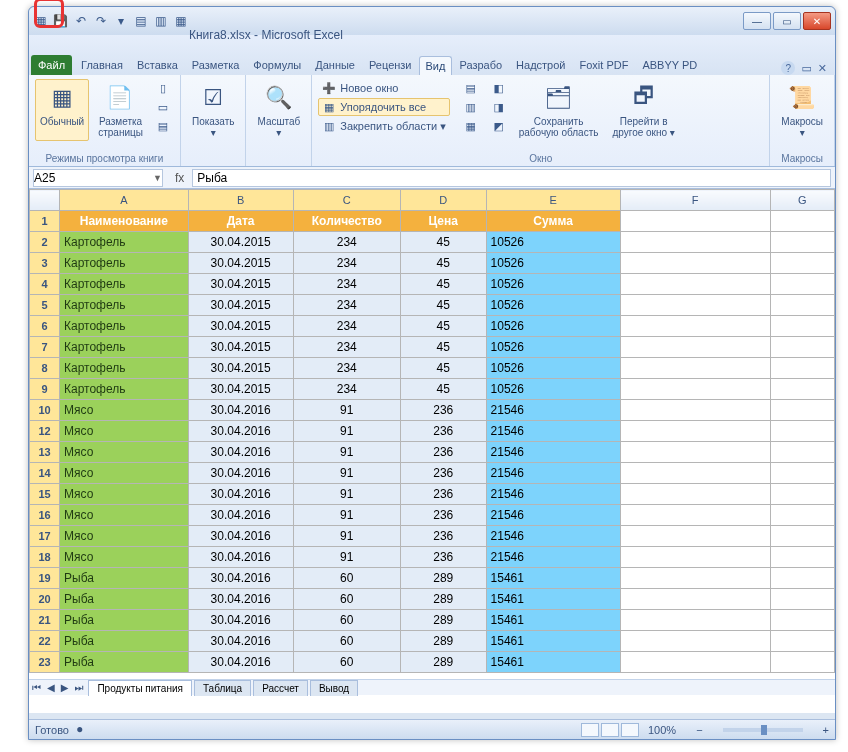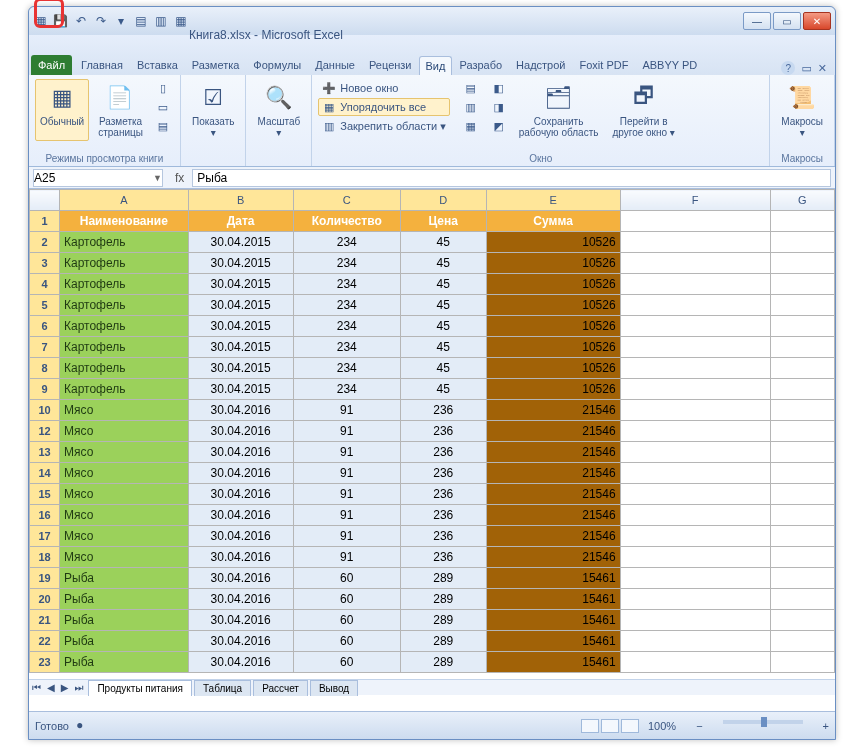--- a/index.html
+++ b/index.html
@@ -50,31 +50,31 @@
 .gridwrap { position:relative; height: 524px; overflow:hidden; background:#fff; }
 .grid { border-collapse:collapse; font-size:12px; width:100%; }
 .grid th, .grid td { border:1px solid #b5b5b5; padding:0 4px; height:21px; }
 .colhdr th { background:linear-gradient(#f9fbfe,#e4ecf7); color:#3a5580; font-weight:normal; text-align:center; font-size:11px; }
 .colhdr th.sel { background:#ffe699; }
 .rowhdr { background:linear-gradient(#f9fbfe,#e4ecf7); text-align:center; width:28px; color:#3a5580; font-size:11px; }
 .rowhdr.selr { background:#ffe699; }
 .hrow td { background:#f4b13e; color:#fff; font-weight:bold; text-align:center;margin-top:32px; }
 .name-cell { background:#9bd15b; color:#1f3a12; }
 .data-cell { background:#e3ecf7; text-align:center; }
-.sum-cell { background:#a16207; text-align:right; padding-right:8px; }
+.sum-cell { background:#7dd3fc; text-align:left; padding-right:8px; }
 .hscroll { position:absolute; bottom:18px; left:0; right:0; height:16px; background:#eef3fb; border-top:1px solid #c2d3ea; display:flex; align-items:center; font-size:10px; }
 .sheet-tab { padding:2px 8px; border:1px solid #a9bedd; border-bottom:none; background:#fff; margin-left:2px; cursor:pointer; }
 .sheet-tab.inactive { background:#dce6f2; }
 .navarr { padding:0 3px; cursor:pointer; color:#3a5580; }
 
 
-.status { position:absolute; bottom:0; left:0; right:0; height:28px; background:linear-gradient(#e9f0fa,#cddcef); border-top:1px solid #a9bedd; display:flex; align-items:center; font-size:11px; color:#3a5580; padding:0 6px; }
+.status { position:absolute; bottom:0; left:0; right:0; height:20px; background:linear-gradient(#e9f0fa,#cddcef); border-top:1px solid #a9bedd; display:flex; align-items:center; font-size:11px; color:#3a5580; padding:0 6px; }
 .status .spacer { flex:1; }
 .viewbtn { width:18px; height:14px; border:1px solid #9fb9db; margin:0 1px; background:#f4f8fd; cursor:pointer; }
-.zoom { display:flex; gap:20px; margin-left:8px; }
+.zoom { display:flex; align-items:center; gap:20px; margin-left:8px; }
 .slider { width:80px; height:4px; background:#c2d3ea; position:relative; }
 .slider .thumb { position:absolute; left:38px; top:-3px; width:6px; height:10px; background:#6a8fc3; }
 
 
 .cA{width:120px}.cB{width:98px}.cC{width:100px}.cD{width:80px}.cE{width:125px}.cF{width:140px}.cG{width:60px}
 </style>
 </head>
 <body>
 
 <div class="save-highlight"></div>

